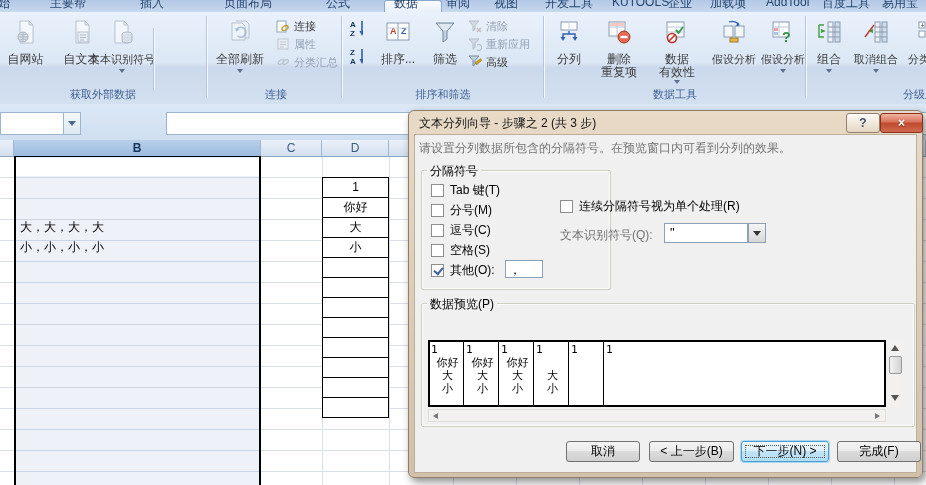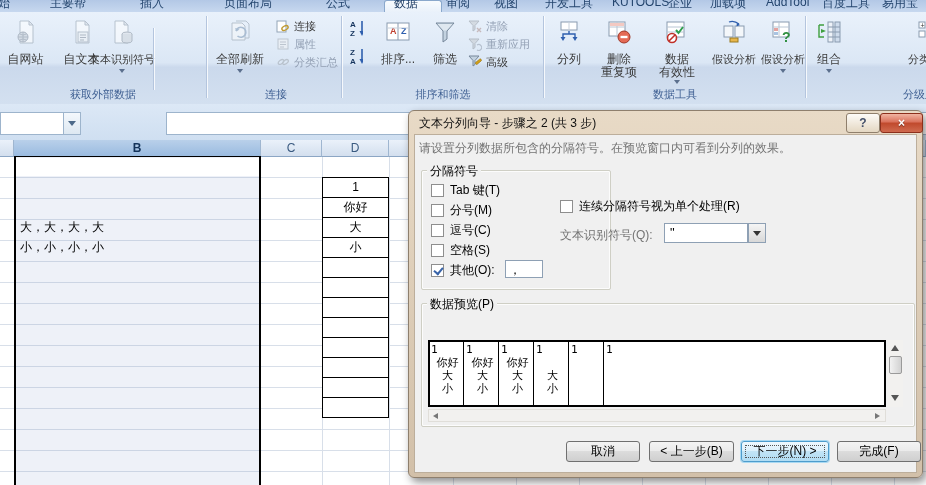--- a/index.html
+++ b/index.html
@@ -339,20 +339,35 @@
             <rect x="13" y="3" width="5" height="20" fill="#eef2f8" stroke="#8a9bb0"></rect>
             <rect x="20" y="3" width="5" height="20" fill="#cfdcec" stroke="#8a9bb0"></rect>
             <line x1="13" y1="8" x2="25" y2="8" stroke="#8a9bb0"></line>
             <line x1="13" y1="13" x2="25" y2="13" stroke="#8a9bb0"></line>
             <line x1="13" y1="18" x2="25" y2="18" stroke="#8a9bb0"></line>
           </svg>
       </span>
       <span class="rlabel">组合</span>
       <span class="caret"></span>
     </div>
+    <div class="rbtn" style="left:850px;width:52px">
+      <span class="ricon">
+        <svg width="28" height="26">
+            <path d="M11 10 l-5 2 5 2 z" fill="#3f9f3f"></path>
+            <line x1="3" y1="18" x2="12" y2="6" stroke="#c04030" stroke-width="1.6"></line>
+            <rect x="13" y="3" width="5" height="20" fill="#eef2f8" stroke="#8a9bb0"></rect>
+            <rect x="20" y="3" width="5" height="20" fill="#cfdcec" stroke="#8a9bb0"></rect>
+            <line x1="13" y1="8" x2="25" y2="8" stroke="#8a9bb0"></line>
+            <line x1="13" y1="13" x2="25" y2="13" stroke="#8a9bb0"></line>
+            <line x1="13" y1="18" x2="25" y2="18" stroke="#8a9bb0"></line>
+          </svg>
+      </span>
+      <span class="rlabel sm">取消组合</span>
+      <span class="caret"></span>
+    </div>
     <div class="rbtn" style="left:904px;width:52px">
       <span class="ricon">
         <svg width="28" height="26">
             <rect x="3" y="3" width="6" height="6" fill="#fff" stroke="#8a9bb0"></rect>
             <text x="4.5" y="8.5" font-size="7" fill="#333">+</text>
             <rect x="3" y="12" width="6" height="6" fill="#fff" stroke="#8a9bb0"></rect>
             <rect x="12" y="3" width="13" height="20" fill="#eef2f8" stroke="#8a9bb0"></rect>
             <line x1="12" y1="9" x2="25" y2="9" stroke="#8a9bb0"></line>
             <line x1="12" y1="16" x2="25" y2="16" stroke="#8a9bb0"></line>
           </svg>

